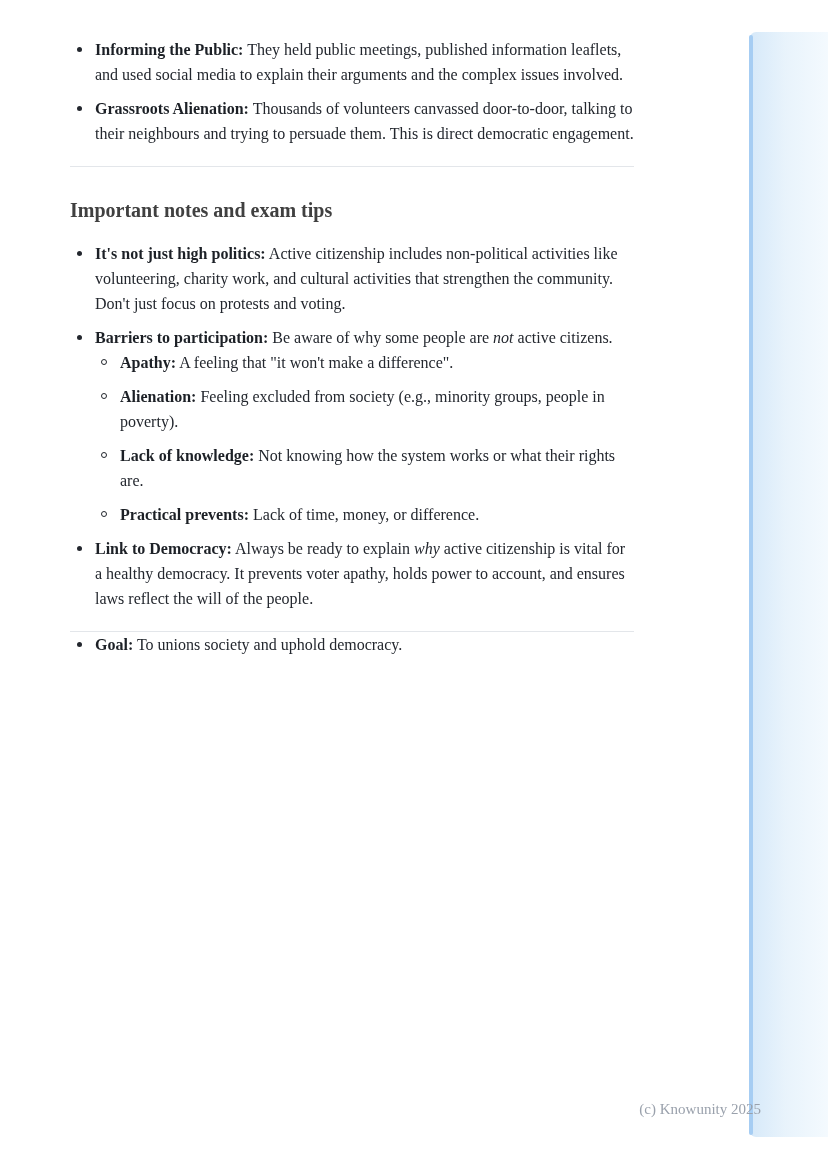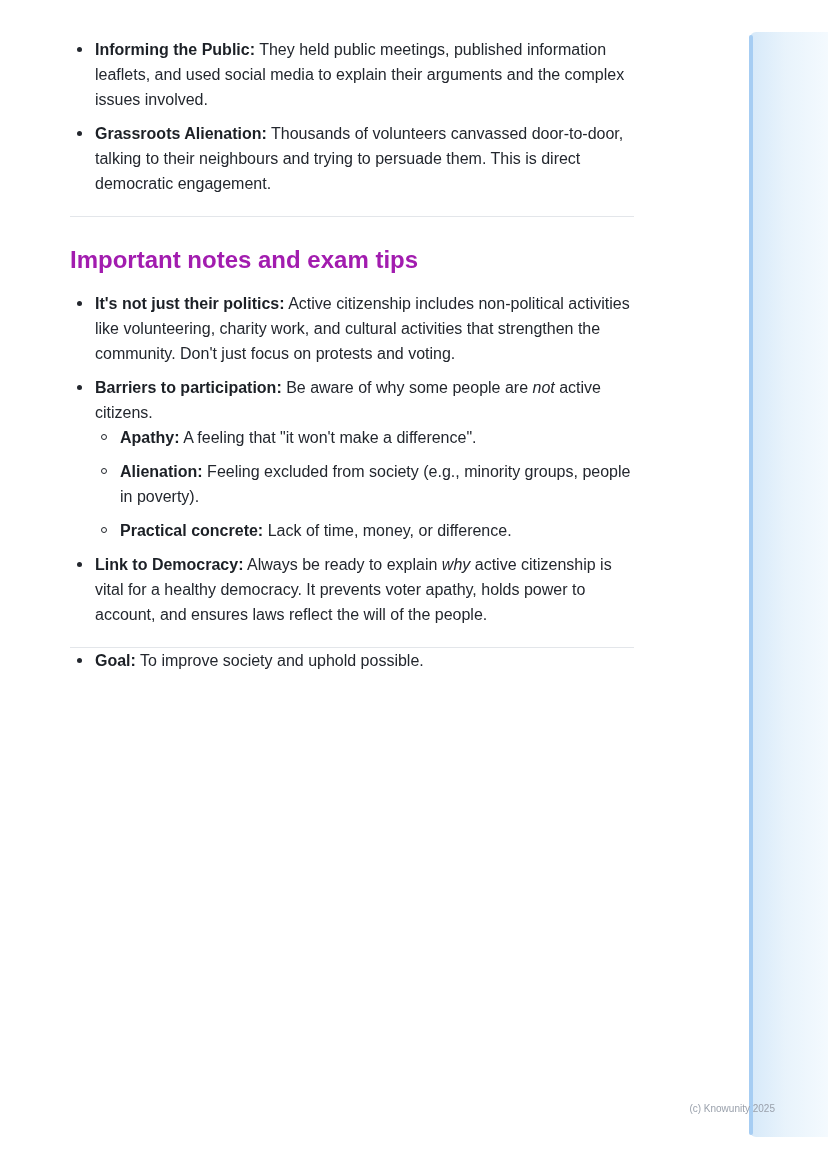--- a/index.html
+++ b/index.html
@@ -5,21 +5,21 @@
   * { box-sizing: border-box; }
   html, body { margin: 0; padding: 0; }
   body {
     width: 828px; height: 1171px;
     background: #ffffff;
     font-family: "Liberation Sans", "DejaVu Sans", sans-serif;
     color: #23272e;
     position: relative;
     overflow: hidden;
   }
-  .page { position: relative; width: 828px; height: 1056px; }
+  .page { position: relative; width: 828px; height: 1056px; font-family: Liberation Serif, serif; }
 
   .content {
     position: absolute;
     left: 70px; top: 37px;
     width: 564px;
     font-size: 16px;
     line-height: 25px;
   }
 
   strong { font-weight: 700; color: #1c2026; }
@@ -44,45 +44,45 @@
   .outcome { margin-top: 16px; }
   .sublist { margin-left: 25px; margin-top: 8px; }
 
   hr.divider {
     border: none; border-top: 1px solid #e3e6ea;
     margin: 20px 0 0 0;
   }
 
   h2.heading {
     margin: 28px 0 16px 0;
-    font-size: 24px; line-height: 30px;
+    font-size: 20px; line-height: 30px;
     font-weight: 700;
-    color: #a21caf;
+    color: #404040;
   }
 
   .edge-strip {
     position: absolute;
     top: 32px; right: 0;
     width: 78px; height: 1105px;
     background: linear-gradient(90deg, #cfe5f8 0%, #e4f1fb 45%, #f2f9fe 100%);
     border-radius: 6px 0 0 6px;
     opacity: 0.85;
   }
   .scrollbar-thumb {
     position: absolute;
     top: 35px; right: 75px;
     width: 4px; height: 1100px;
     border-radius: 3px;
     background: #a6cdf3;
   }
 
   .footer {
     position: absolute;
-    top: 1102px; right: 53px;
-    font-size: 10px; line-height: 14px;
+    top: 1102px; right: 67px;
+    font-size: 15px; line-height: 14px;
     color: #9aa1ac;
   }
 </style>
 </head>
 <body>
 
 <div class="page">
 
   <main class="content">
 
@@ -95,50 +95,53 @@
       </li>
     </ul>
 
 
     <hr class="divider">
 
     <h2 class="heading">Important notes and exam tips</h2>
 
     <ul class="list">
       <li class="disc">
-        <strong>It's not just their politics:</strong><span> Active citizenship includes non-political activities like volunteering, charity work, and cultural activities that strengthen the community. Don't just focus on protests and voting.</span>
+        <strong>It's not just high politics:</strong><span> Active citizenship includes non-political activities like volunteering, charity work, and cultural activities that strengthen the community. Don't just focus on protests and voting.</span>
       </li>
 
       <li class="disc">
         <strong>Barriers to participation:</strong><span> Be aware of why some people are </span><em>not</em><span> active citizens.</span>
         <ul class="list sublist">
           <li class="circle">
             <strong>Apathy:</strong><span> A feeling that "it won't make a difference".</span>
           </li>
           <li class="circle">
             <strong>Alienation:</strong><span> Feeling excluded from society (e.g., minority groups, people in poverty).</span>
           </li>
           <li class="circle">
-            <strong>Practical concrete:</strong><span> Lack of time, money, or difference.</span>
+            <strong>Lack of knowledge:</strong><span> Not knowing how the system works or what their rights are.</span>
+          </li>
+          <li class="circle">
+            <strong>Practical prevents:</strong><span> Lack of time, money, or difference.</span>
           </li>
         </ul>
       </li>
 
 
       <li class="disc">
         <strong>Link to Democracy:</strong><span> Always be ready to explain </span><em>why</em><span> active citizenship is vital for a healthy democracy. It prevents voter apathy, holds power to account, and ensures laws reflect the will of the people.</span>
       </li>
     </ul>
 
     <hr class="divider">
 
 
     <ul class="list">
       <li class="disc">
-        <strong>Goal:</strong><span> To improve society and uphold possible.</span>
+        <strong>Goal:</strong><span> To unions society and uphold democracy.</span>
       </li>
     </ul>
 
   </main>
 
   <div class="edge-strip"></div>
   <div class="scrollbar-thumb"></div>
 
   <div class="footer">(c) Knowunity 2025</div>
 

